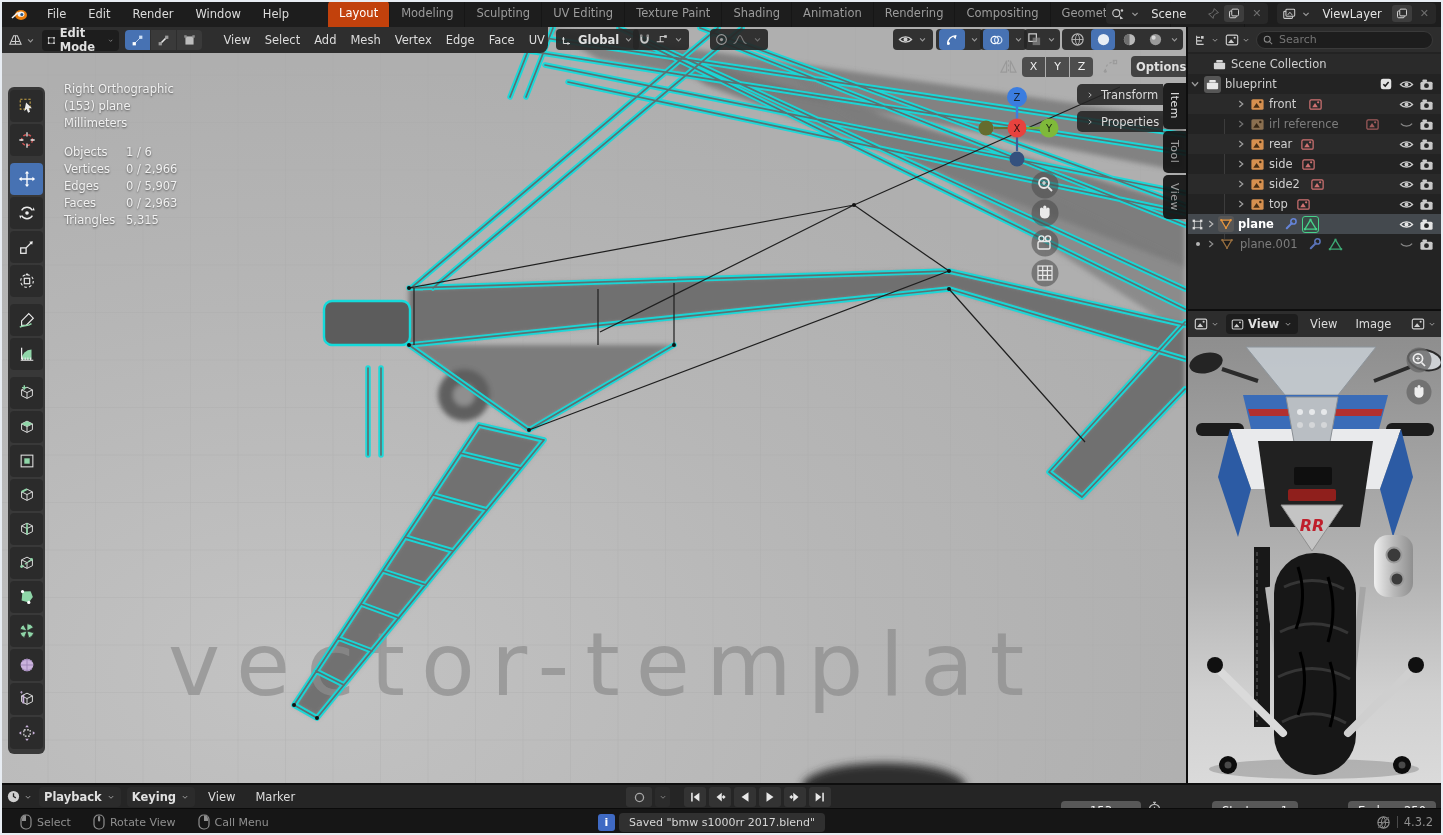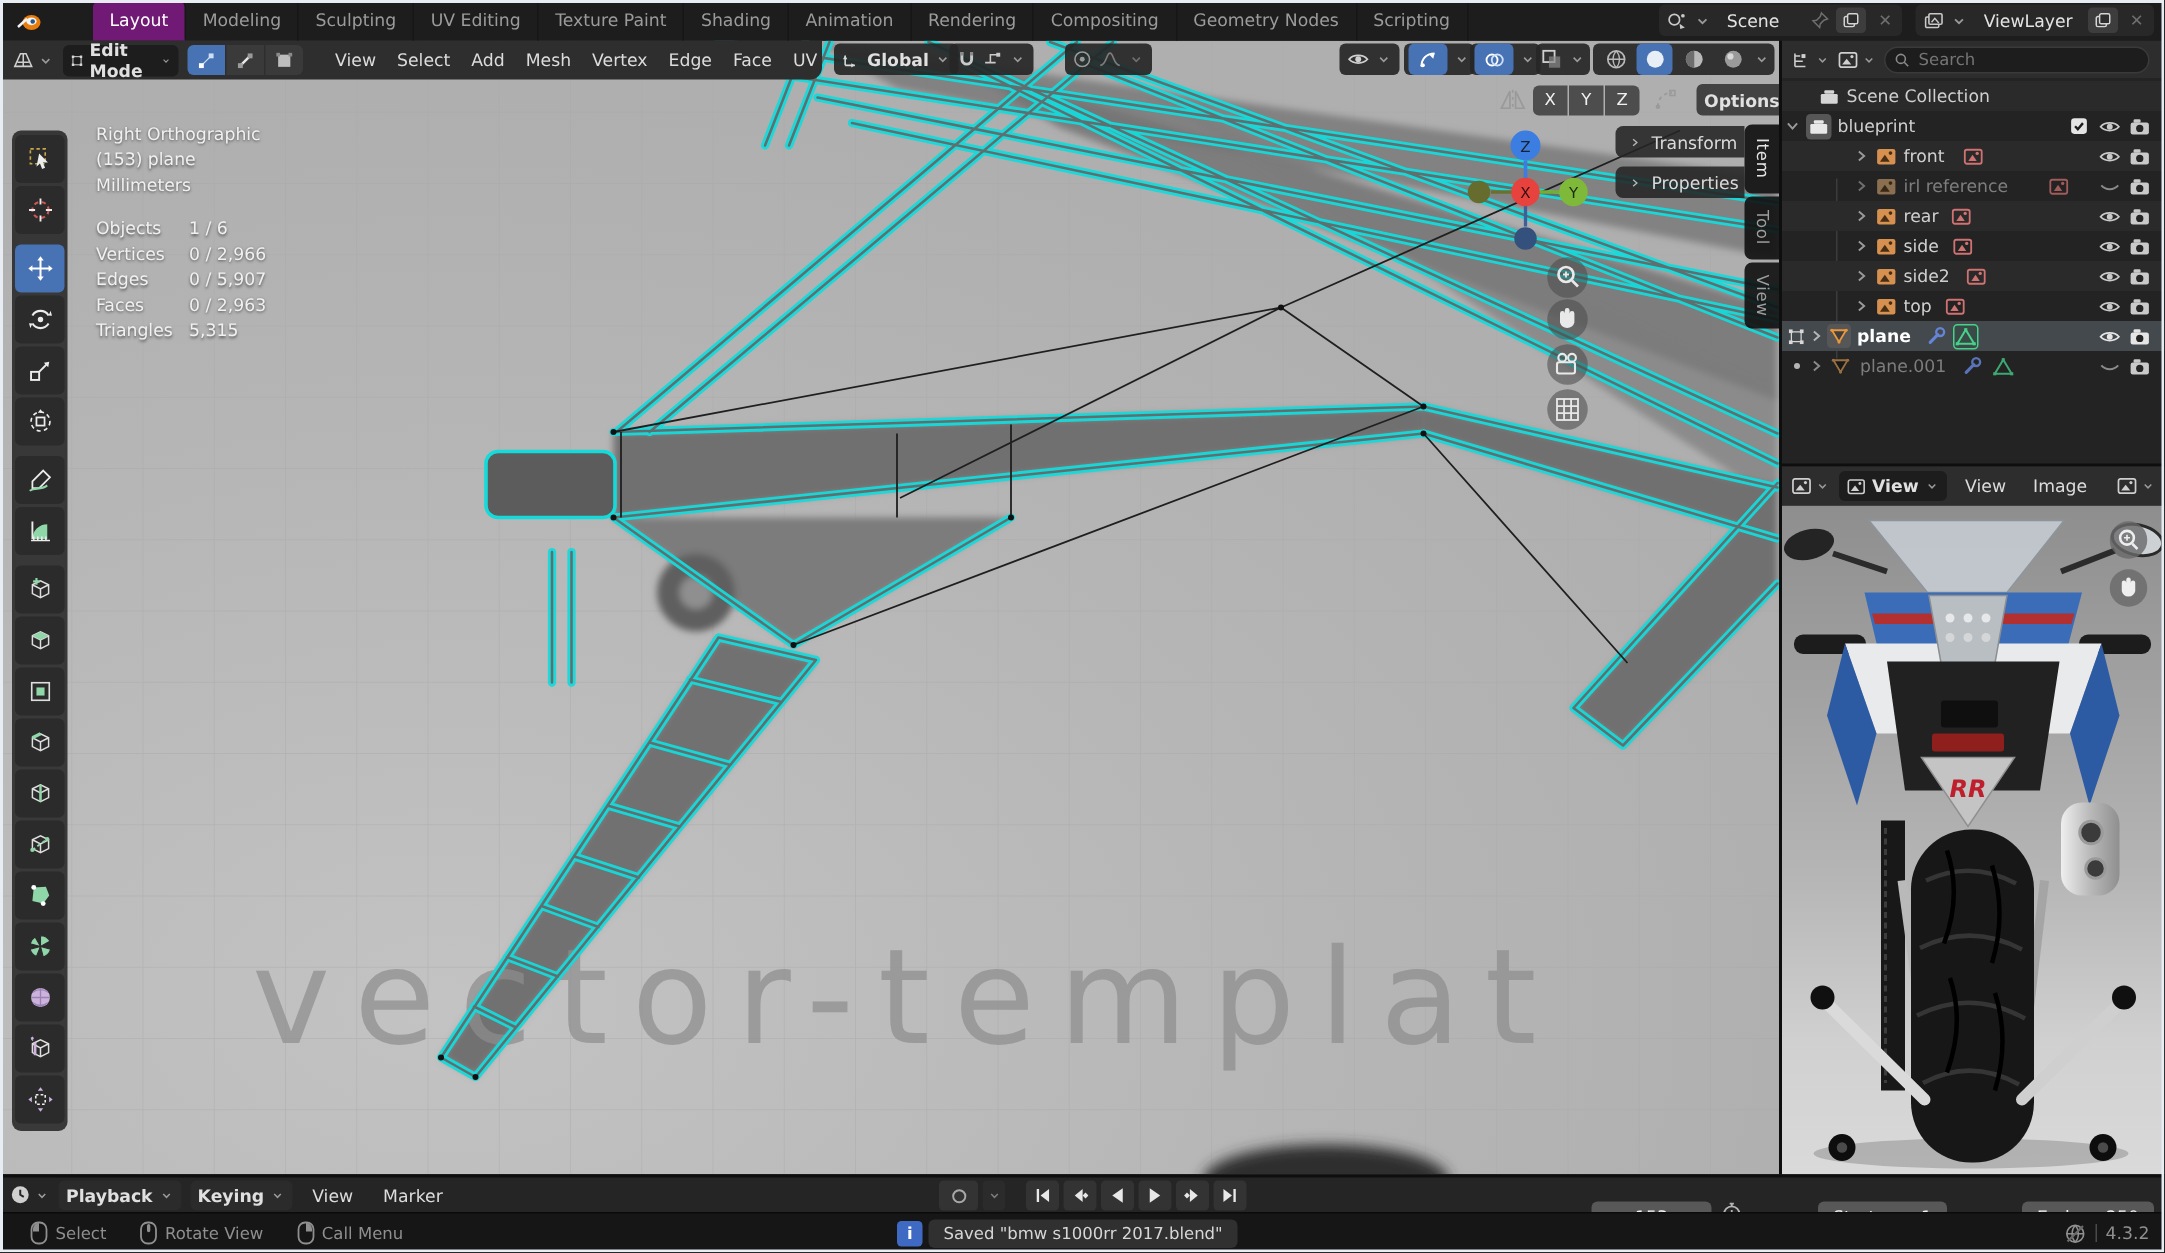--- a/index.html
+++ b/index.html
@@ -9,21 +9,21 @@
   .frame { position:absolute; inset:0; border:2px solid #e8edf3; pointer-events:none; z-index:99; }
   .abs { position:absolute; }
 
   
   .topbar { position:absolute; left:0; top:0; width:1443px; height:27px; background:#1d1d1d; display:flex; align-items:center; z-index:10; }
   .topbar .logo { width:26px; height:26px; display:flex; align-items:center; justify-content:center; margin-left:6px; }
   .menus { display:flex; gap:4px; margin-left:6px; }
   .menu-item { color:#dcdcdc; font-size:11.5px; padding:3px 9px; border-radius:4px; cursor:default; }
   .workspaces { display:flex; margin-left:30px; height:27px; align-items:stretch; }
   .ws-tab { color:#9b9b9b; font-size:11.5px; padding:6px 11px 5px; border-right:1px solid #161616; white-space:nowrap; }
-  .ws-tab.active { background:#701a75; color:#ffffff; border-radius:5px 5px 0 0; }
+  .ws-tab.active { background:#c2410c; color:#ffffff; border-radius:5px 5px 0 0; }
   .topbar-right { position:absolute; right:7px; top:3px; display:flex; gap:9px; }
   .selector { height:21px; background:#282828; border-radius:4px; display:flex; align-items:center; padding:0 3px 0 5px; gap:4px; }
   .selector .name { color:#e3e3e3; font-size:11.5px; padding:0 6px; min-width:58px; }
   .mini-chip { width:20px; height:17px; background:#3d3d3d; border-radius:3px; display:flex; align-items:center; justify-content:center; }
   .dimx { color:#6f6f6f; font-size:11px; padding:0 4px; }
 
   
   .viewport { position:absolute; left:0; top:27px; width:1186px; height:756px; overflow:hidden; }
   .canvas { position:absolute; left:0; top:0; }
   .vp-header { position:absolute; left:0; top:0; width:548px; height:26px; background:#2e2e2e; border-radius:0 0 8px 0; display:flex; align-items:center; z-index:3; }
@@ -175,20 +175,27 @@
 
   <header class="topbar">
     <div class="logo">
       <svg width="17" height="14" viewBox="0 0 17 14">
         <ellipse cx="10" cy="8" rx="6" ry="5" fill="#e87d0d"></ellipse>
           <ellipse cx="10" cy="7.2" rx="3.4" ry="2.6" fill="#f4f4f4"></ellipse>
           <circle cx="10.8" cy="7.4" r="1.5" fill="#265787"></circle>
           <path d="M1 11 L7 5.5" stroke="#f4f4f4" stroke-width="1.6" fill="none"></path>
       </svg>
     </div>
+    <nav class="menus">
+      <span class="menu-item">File</span>
+      <span class="menu-item">Edit</span>
+      <span class="menu-item">Render</span>
+      <span class="menu-item">Window</span>
+      <span class="menu-item">Help</span>
+    </nav>
     <div class="workspaces">
       <span class="ws-tab active">Layout</span>
       <span class="ws-tab">Modeling</span>
       <span class="ws-tab">Sculpting</span>
       <span class="ws-tab">UV Editing</span>
       <span class="ws-tab">Texture Paint</span>
       <span class="ws-tab">Shading</span>
       <span class="ws-tab">Animation</span>
       <span class="ws-tab">Rendering</span>
       <span class="ws-tab">Compositing</span>

